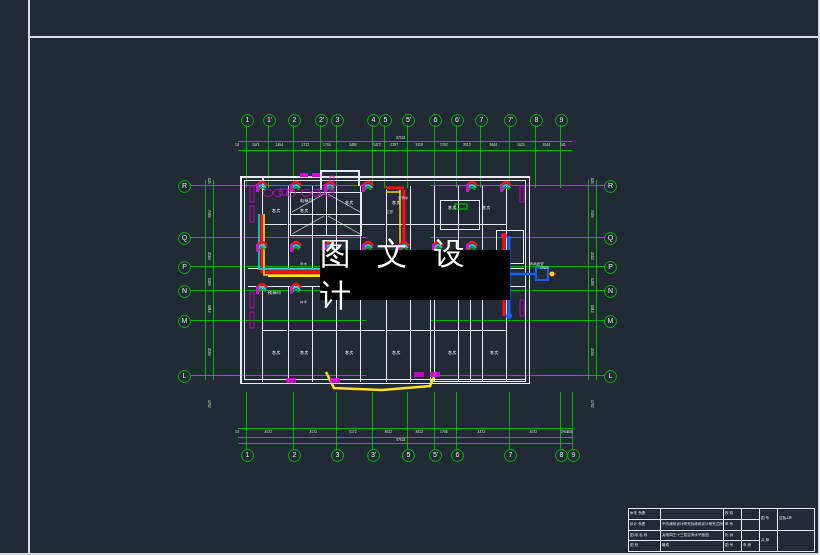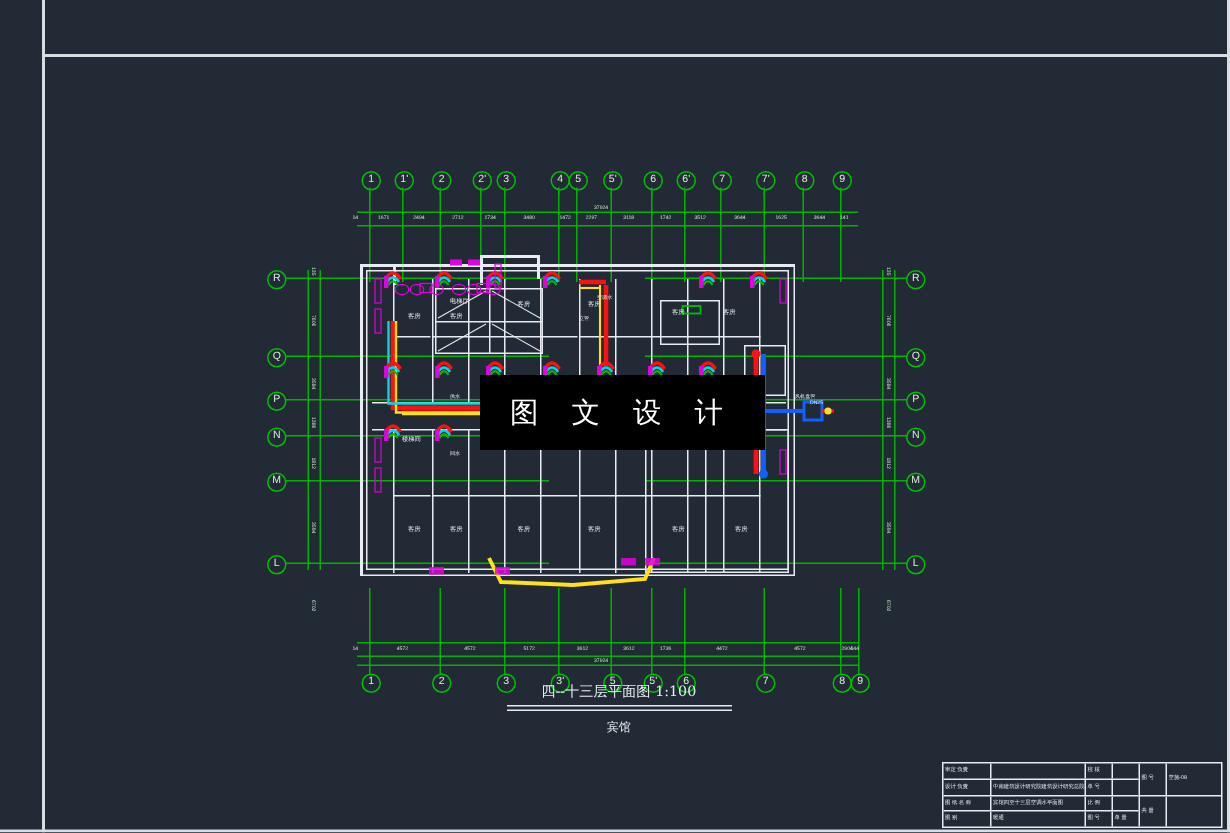--- a/index.html
+++ b/index.html
@@ -40,21 +40,21 @@
   }
   .room-lbl{
     position:absolute;color:#e8ecf2;font-size:4.2px;white-space:nowrap;
     font-family:"Liberation Sans",sans-serif;
   }
 
   
   #watermark{
     position:absolute;left:320px;top:250px;width:190px;height:50px;
     background:#000;color:#fff;
-    font-family:"DejaVu Serif",serif;font-size:19px;
+    font-family:"DejaVu Serif",serif;font-size:31px;
     display:flex;align-items:center;justify-content:center;
     letter-spacing:8px;
   }
 
   
   #caption{position:absolute;left:325px;top:455px;width:175px;text-align:center;}
   #caption .cap-main{
     color:#e8ecf2;font-size:9.5px;font-family:"DejaVu Serif",serif;white-space:nowrap;
   }
   #caption .cap-rule1{width:150px;height:1px;background:#e8ecf2;margin:2px auto 0;}
@@ -476,26 +476,20 @@
       <div class="room-lbl" style="left: 398px; top: 196px; font-size: 3.4px;">空调水</div>
       <div class="room-lbl" style="left: 386px; top: 210px; font-size: 3.4px;">立管</div>
       <div class="room-lbl" style="left: 530px; top: 262px; font-size: 3.4px;">风机盘管</div>
       <div class="room-lbl" style="left: 540px; top: 266px; font-size: 3.4px;">DN25</div>
       <div class="room-lbl" style="left: 300px; top: 262px; font-size: 3.4px;">供水</div>
       <div class="room-lbl" style="left: 300px; top: 300px; font-size: 3.4px;">回水</div>
     </div>
 
   <div id="watermark">图 文 设 计</div>
 
-  <div id="caption">
-    <div class="cap-main">四--十三层平面图  1:100</div>
-    <div class="cap-rule1"></div>
-    <div class="cap-rule2"></div>
-    <div class="cap-sub">宾馆</div>
-  </div>
 
   <div id="titleblock">
     <div id="tb-left">
         <div class="tb-row">
           <div class="tb-c tb-k">审定 负责</div>
           <div class="tb-c tb-v"></div>
           <div class="tb-c tb-k2">校 核</div>
           <div class="tb-c tb-k2"></div>
         </div>
         <div class="tb-row">

